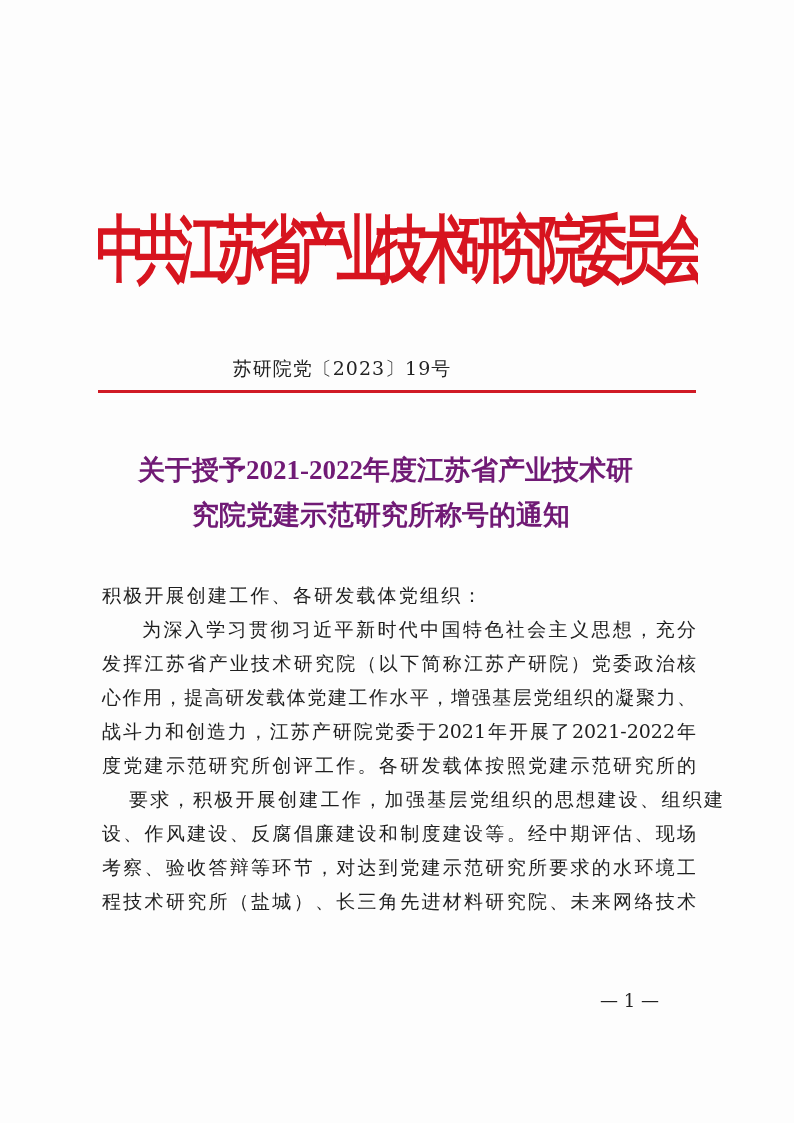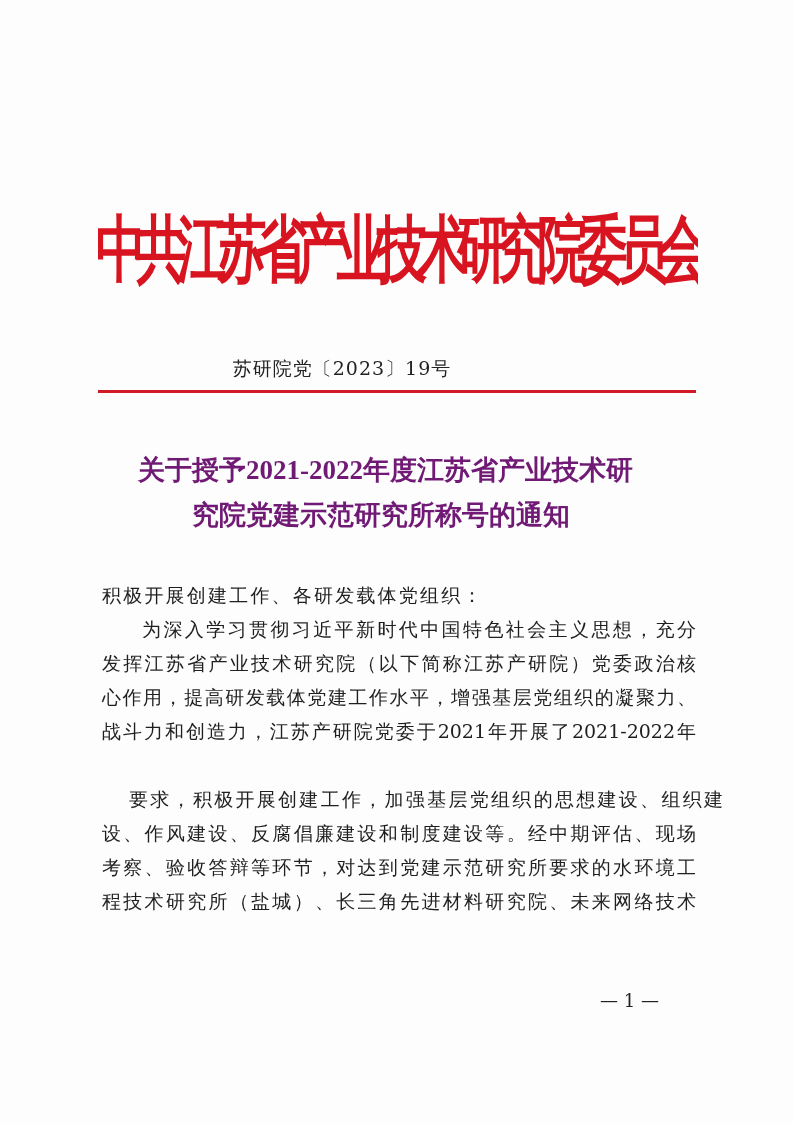--- a/index.html
+++ b/index.html
@@ -138,19 +138,20 @@
 
   <div class="title l1">关于授予2021-2022年度江苏省产业技术研</div>
   <div class="title l2">究院党建示范研究所称号的通知</div>
 
   <div class="salutation">积极开展创建工作、各研发载体党组织：</div>
 
   <div class="body-line" style="top:651px;">发挥江苏省产业技术研究院（以下简称江苏产研院）党委政治核</div>
   <div class="body-line indent" style="top:617px;">为深入学习贯彻习近平新时代中国特色社会主义思想，充分</div>
   <div class="body-line" style="top:685px;">心作用，提高研发载体党建工作水平，增强基层党组织的凝聚力、</div>
   <div class="body-line" style="top:719px;">战斗力和创造力，江苏产研院党委于2021年开展了2021-2022年</div>
+  <div class="body-line" style="top:753px;">度党建示范研究所创评工作。各研发载体按照党建示范研究所的</div>
   <div class="body-line" style="top:787px;margin-left:27px;">要求，积极开展创建工作，加强基层党组织的思想建设、组织建</div>
   <div class="body-line" style="top:855px;">考察、验收答辩等环节，对达到党建示范研究所要求的水环境工</div>
   <div class="body-line" style="top:821px;">设、作风建设、反腐倡廉建设和制度建设等。经中期评估、现场</div>
   <div class="body-line" style="top:889px;">程技术研究所（盐城）、长三角先进材料研究院、未来网络技术</div>
 
   <div class="page-number">— 1 —</div>
 </div>
 
 </body></html>

